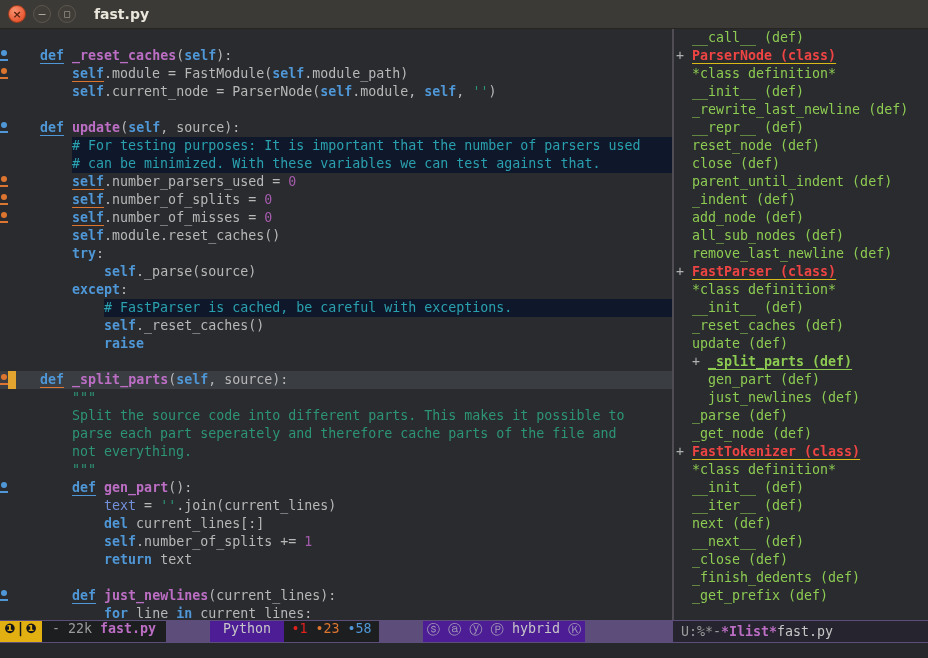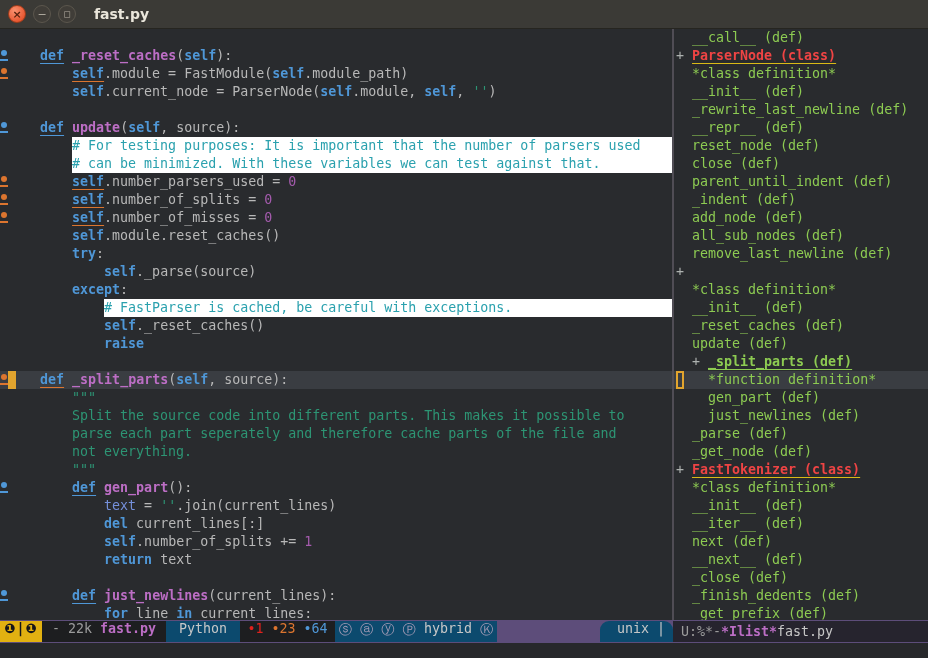--- a/index.html
+++ b/index.html
@@ -34,21 +34,21 @@
   .fdot { width:6px; height:6px; border-radius:50%; margin-top:3px; }
   .fbar { width:8px; height:2px; margin-top:3px; }
   .blue  { background:#4f97d7; }
   .orange{ background:#dc752f; }
 
   
   .s-txt  { color:#b8b8b8; }
   .s-kw   { color:#4f97d7; font-weight:bold; }
   .s-fn   { color:#bc6ec5; font-weight:bold; }
   .s-str  { color:#2d9574; }
-  .s-com  { color:#2aa1ae; background:#ffffff; }
+  .s-com  { color:#2aa1ae; background:#0f172a; }
   .s-num  { color:#a45bad; }
   .s-var  { color:#7590db; }
   .s-fill { flex:1 1 auto; }
   .s-ub { text-decoration:underline; text-decoration-color:#4f97d7;
           text-decoration-thickness:1px; text-underline-offset:3px; }
   .s-uo { text-decoration:underline; text-decoration-color:#dc752f;
           text-decoration-thickness:1px; text-underline-offset:3px; }
   .s-cur { background:#e2a42e; color:#e2a42e; }
   .s-curh { box-shadow:inset 0 0 0 2px #e2a42e; }
 
@@ -64,21 +64,21 @@
   
   .modeline { flex:0 0 23px; height:23px; background:#5d4d7a; padding:1px 0;
               display:flex; font-size:13.3px;
               font-family:"DejaVu Sans Mono","DejaVu Sans",monospace; }
   .ml-left { width:673px; flex:0 0 673px; display:flex; overflow:hidden; }
   .ml-right { flex:1 1 auto; background:#26242e; display:flex; align-items:center;
               padding-left:8px; overflow:hidden; }
   .mlseg { height:32px; display:flex; align-items:flex-start; justify-content:center;
            white-space:pre; overflow:hidden; }
   .mlseg.dark   { background:#1d1e20; }
-  .mlseg.purple { background:#0c4a6e; }
+  .mlseg.purple { background:#4c1d95;margin-left:44px; }
   .mlseg.winnum { background:#e2b111; color:#15151a; font-weight:bold; }
   .ml-left .mlseg:nth-child(1){ flex:0 0 42px; }
   .ml-left .mlseg:nth-child(2){ flex:0 0 124px; }
   .ml-left .mlseg:nth-child(3){ flex:0 0 74px; }
   .ml-left .mlseg:nth-child(4){ flex:0 0 95px; }
   .ml-left .mlseg:nth-child(5){ flex:0 0 162px; }
   .ml-left .mlseg:nth-child(6){ flex:0 0 103px;margin-top:36px; }
   .ml-left .mlseg:nth-child(7){ flex:1 1 auto; justify-content:flex-start; padding-left:17px;border-radius:9px; }
   .m-lt   { color:#c7c7c7; }
   .m-dim  { color:#9b9b9b; }
@@ -150,27 +150,26 @@
         <div class="outline-item"><span class="s-g">  __init__ (def)</span></div>
         <div class="outline-item"><span class="s-g">  _rewrite_last_newline (def)</span></div>
         <div class="outline-item"><span class="s-g">  __repr__ (def)</span></div>
         <div class="outline-item"><span class="s-g">  reset_node (def)</span></div>
         <div class="outline-item"><span class="s-g">  close (def)</span></div>
         <div class="outline-item"><span class="s-g">  parent_until_indent (def)</span></div>
         <div class="outline-item"><span class="s-g">  _indent (def)</span></div>
         <div class="outline-item"><span class="s-g">  add_node (def)</span></div>
         <div class="outline-item"><span class="s-g">  all_sub_nodes (def)</span></div>
         <div class="outline-item"><span class="s-g">  remove_last_newline (def)</span></div>
-        <div class="outline-item"><span class="s-plus">+ </span></div>
+        <div class="outline-item"><span class="s-plus">+ </span><span class="s-gold">FastParser (class)</span></div>
         <div class="outline-item"><span class="s-g">  *class definition*</span></div>
         <div class="outline-item"><span class="s-g">  __init__ (def)</span></div>
         <div class="outline-item"><span class="s-g">  _reset_caches (def)</span></div>
         <div class="outline-item"><span class="s-g">  update (def)</span></div>
         <div class="outline-item"><span class="s-txt">  </span><span class="s-plus">+ </span><span class="s-gsel">_split_parts (def)</span></div>
-        <div class="outline-item hl"><span class="s-curh"> </span><span class="s-txt">   </span><span class="s-g">*function definition*</span></div>
         <div class="outline-item"><span class="s-g">    gen_part (def)</span></div>
         <div class="outline-item"><span class="s-g">    just_newlines (def)</span></div>
         <div class="outline-item"><span class="s-g">  _parse (def)</span></div>
         <div class="outline-item"><span class="s-g">  _get_node (def)</span></div>
         <div class="outline-item"><span class="s-plus">+ </span><span class="s-gold">FastTokenizer (class)</span></div>
         <div class="outline-item"><span class="s-g">  *class definition*</span></div>
         <div class="outline-item"><span class="s-g">  __init__ (def)</span></div>
         <div class="outline-item"><span class="s-g">  __iter__ (def)</span></div>
         <div class="outline-item"><span class="s-g">  next (def)</span></div>
         <div class="outline-item"><span class="s-g">  __next__ (def)</span></div>
@@ -178,21 +177,21 @@
         <div class="outline-item"><span class="s-g">  _finish_dedents (def)</span></div>
         <div class="outline-item"><span class="s-g">  _get_prefix (def)</span></div>
       </div>
   </div>
 
   <div class="modeline">
     <div class="ml-left">
         <div class="mlseg winnum"><span class="m-wn">❶|❶</span></div>
         <div class="mlseg dark"><span class="m-dim">- 22k </span><span class="m-pink">fast.py</span></div>
         <div class="mlseg purple"><span class="m-lt">Python</span></div>
-        <div class="mlseg dark"><span class="m-red">•1</span><span class="m-lt"> </span><span class="m-orange">•23</span><span class="m-lt"> </span><span class="m-blue">•64</span></div>
+        <div class="mlseg dark"><span class="m-red">•1</span><span class="m-lt"> </span><span class="m-orange">•23</span><span class="m-lt"> </span><span class="m-blue">•58</span></div>
         <div class="mlseg purple"><span class="m-dim2">ⓢ ⓐ ⓨ Ⓟ </span><span class="m-lt">hybrid</span><span class="m-dim2"> Ⓚ</span></div>
         <div class="mlseg dark"><span class="m-lt">Git-master</span></div>
         <div class="mlseg purple"><span class="m-lt">unix | 2</span></div>
       </div>
     <div class="ml-right">
         <span class="m-dim">U:%*-  </span>
         <span class="m-pink">*Ilist*</span>
         <span class="m-lt"> fast.py</span>
       </div>
   </div>

